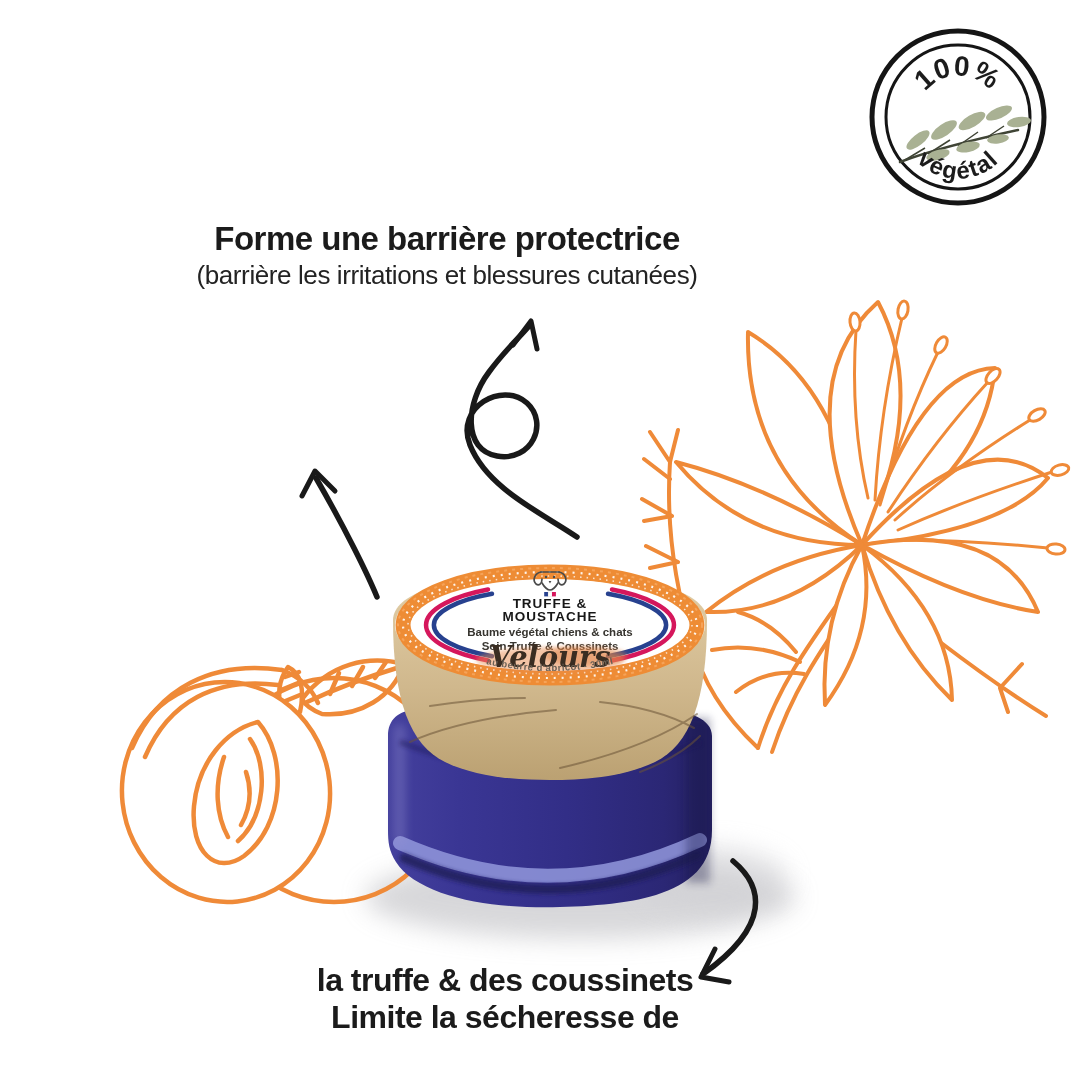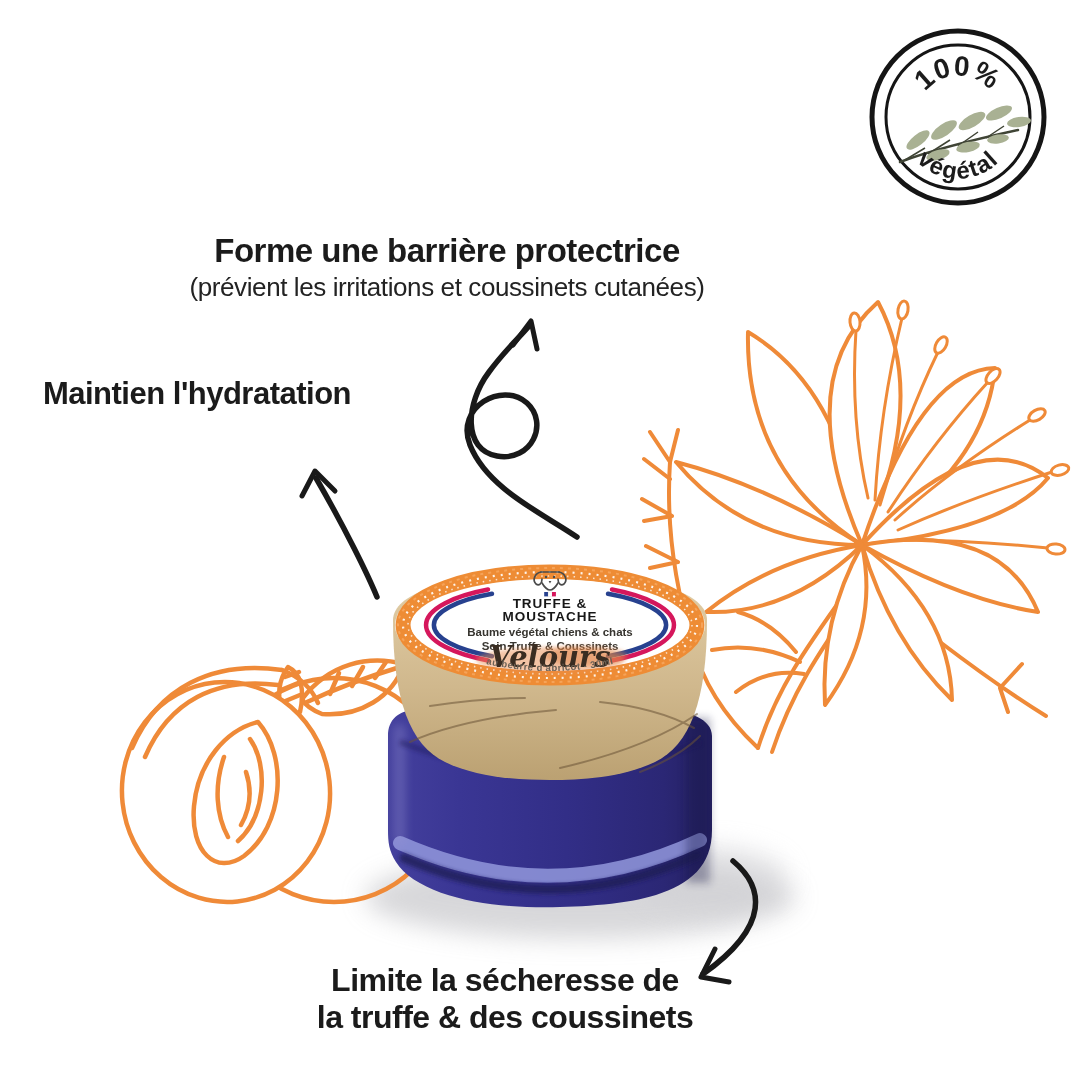--- a/index.html
+++ b/index.html
@@ -1,21 +1,21 @@
 <!DOCTYPE html>
 <html><head>
 <meta charset="utf-8">
 <style>
   html,body{margin:0;padding:0;}
   body{width:1080px;height:1080px;position:relative;background:#ffffff;overflow:hidden;
        font-family:"Liberation Sans",sans-serif;}
   .stage{position:absolute;inset:0;width:1080px;height:1080px;}
   .txt-block{position:absolute;text-align:center;color:#1b1b1b;}
   .txt-bold{font-weight:700;letter-spacing:-0.5px;}
-  #headline{left:117px;top:232px;width:660px;}
+  #headline{left:117px;top:220px;width:660px;}
   #headline .t{font-size:33px;line-height:37px;}
   #headline .s{font-size:26px;line-height:30px;font-weight:400;color:#232323;margin-top:3px;letter-spacing:-0.4px;}
   #hydration{left:12px;top:376px;width:370px;}
   #hydration .l{font-size:31px;line-height:36px;}
   #dryness{left:285px;top:962px;width:440px;}
   #dryness .l{font-size:32px;line-height:37px;}
   svg text{font-family:"Liberation Sans",sans-serif;}
   .script-name{font-family:"DejaVu Serif",serif;font-style:italic;font-weight:700;}
 </style>
 </head>
@@ -208,23 +208,22 @@
       <textPath href="#badgeTopArc" startOffset="50%" text-anchor="middle">100%</textPath>
     </text>
     <text font-size="24" font-weight="600" fill="#1c1c1c" letter-spacing="1.5">
       <textPath href="#badgeBotArc" startOffset="50%" text-anchor="middle">végétal</textPath>
     </text>
   </g>
 </svg>
 
 <div class="txt-block" id="headline">
   <div class="t txt-bold">Forme une barrière protectrice</div>
-  <div class="s">(prévient les irritations et coussinets cutanées)</div>
+  <div class="s">(barrière les irritations et blessures cutanées)</div>
 </div>
 
 <div class="txt-block" id="hydration">
-  <div class="l txt-bold">Maintien l'hydratation</div>
 </div>
 
 <div class="txt-block" id="dryness">
+  <div class="l txt-bold">la truffe &amp; des coussinets</div>
   <div class="l txt-bold">Limite la sécheresse de</div>
-  <div class="l txt-bold">la truffe &amp; des coussinets</div>
 </div>
 
 </body></html>

